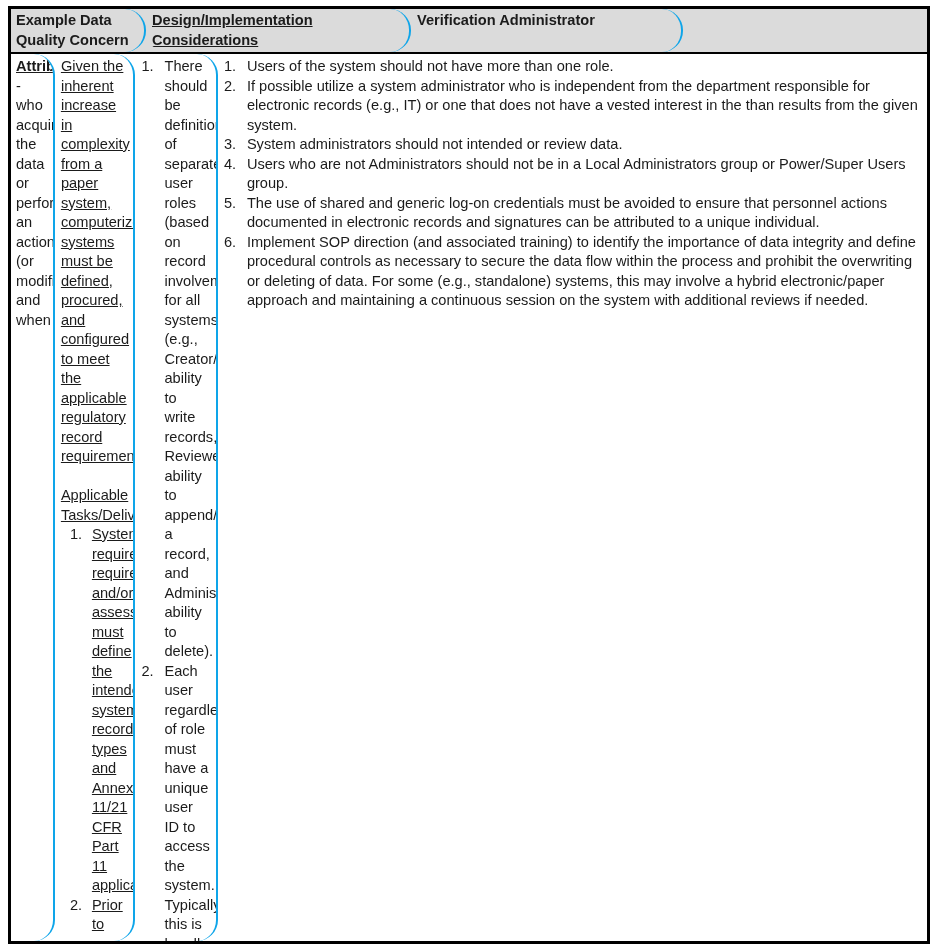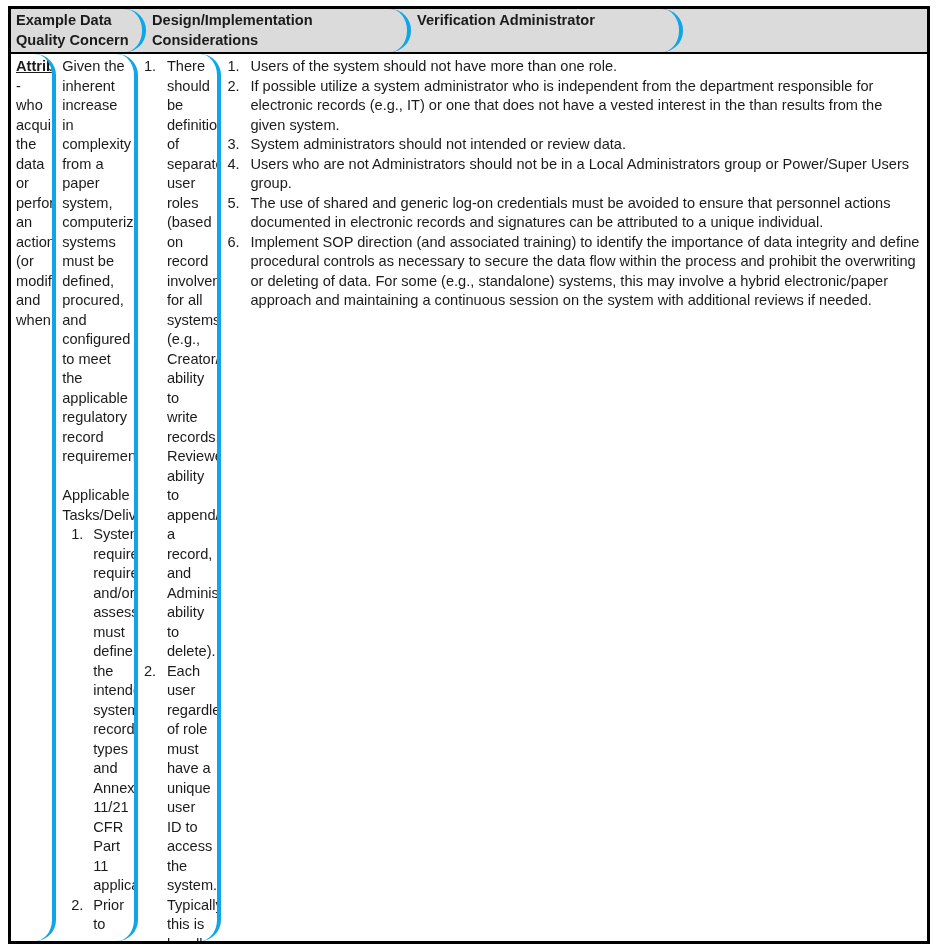--- a/index.html
+++ b/index.html
@@ -41,24 +41,24 @@
     min-height: 0;
   }
   .cell {
     box-sizing: border-box;
     padding: 3px 6px 3px 6px;
     font-size: 14.6px;
     line-height: 19.5px;
     overflow: hidden;
   }
   .cell.c1 { width: 135px; padding-left: 5px; padding-right: 4px; }
-  .cell.c2 { width: 265px; }
+  .cell.c2 { width: 265px; text-decoration: underline; }
   .cell.c3 { width: 272px; }
   .cell.c4 { flex: 1 1 auto; }
-  .vline { border-right: 4px solid #0ea5e9; border-radius: 21px; }
+  .vline { border-right: 2px solid #0ea5e9; border-radius: 21px; }
   .hcell {
     font-weight: bold;
     padding-top: 2px;
     padding-bottom: 2px;
   }
   p { margin: 0; }
   .term {
     font-weight: bold;
     text-decoration: underline;
   }

